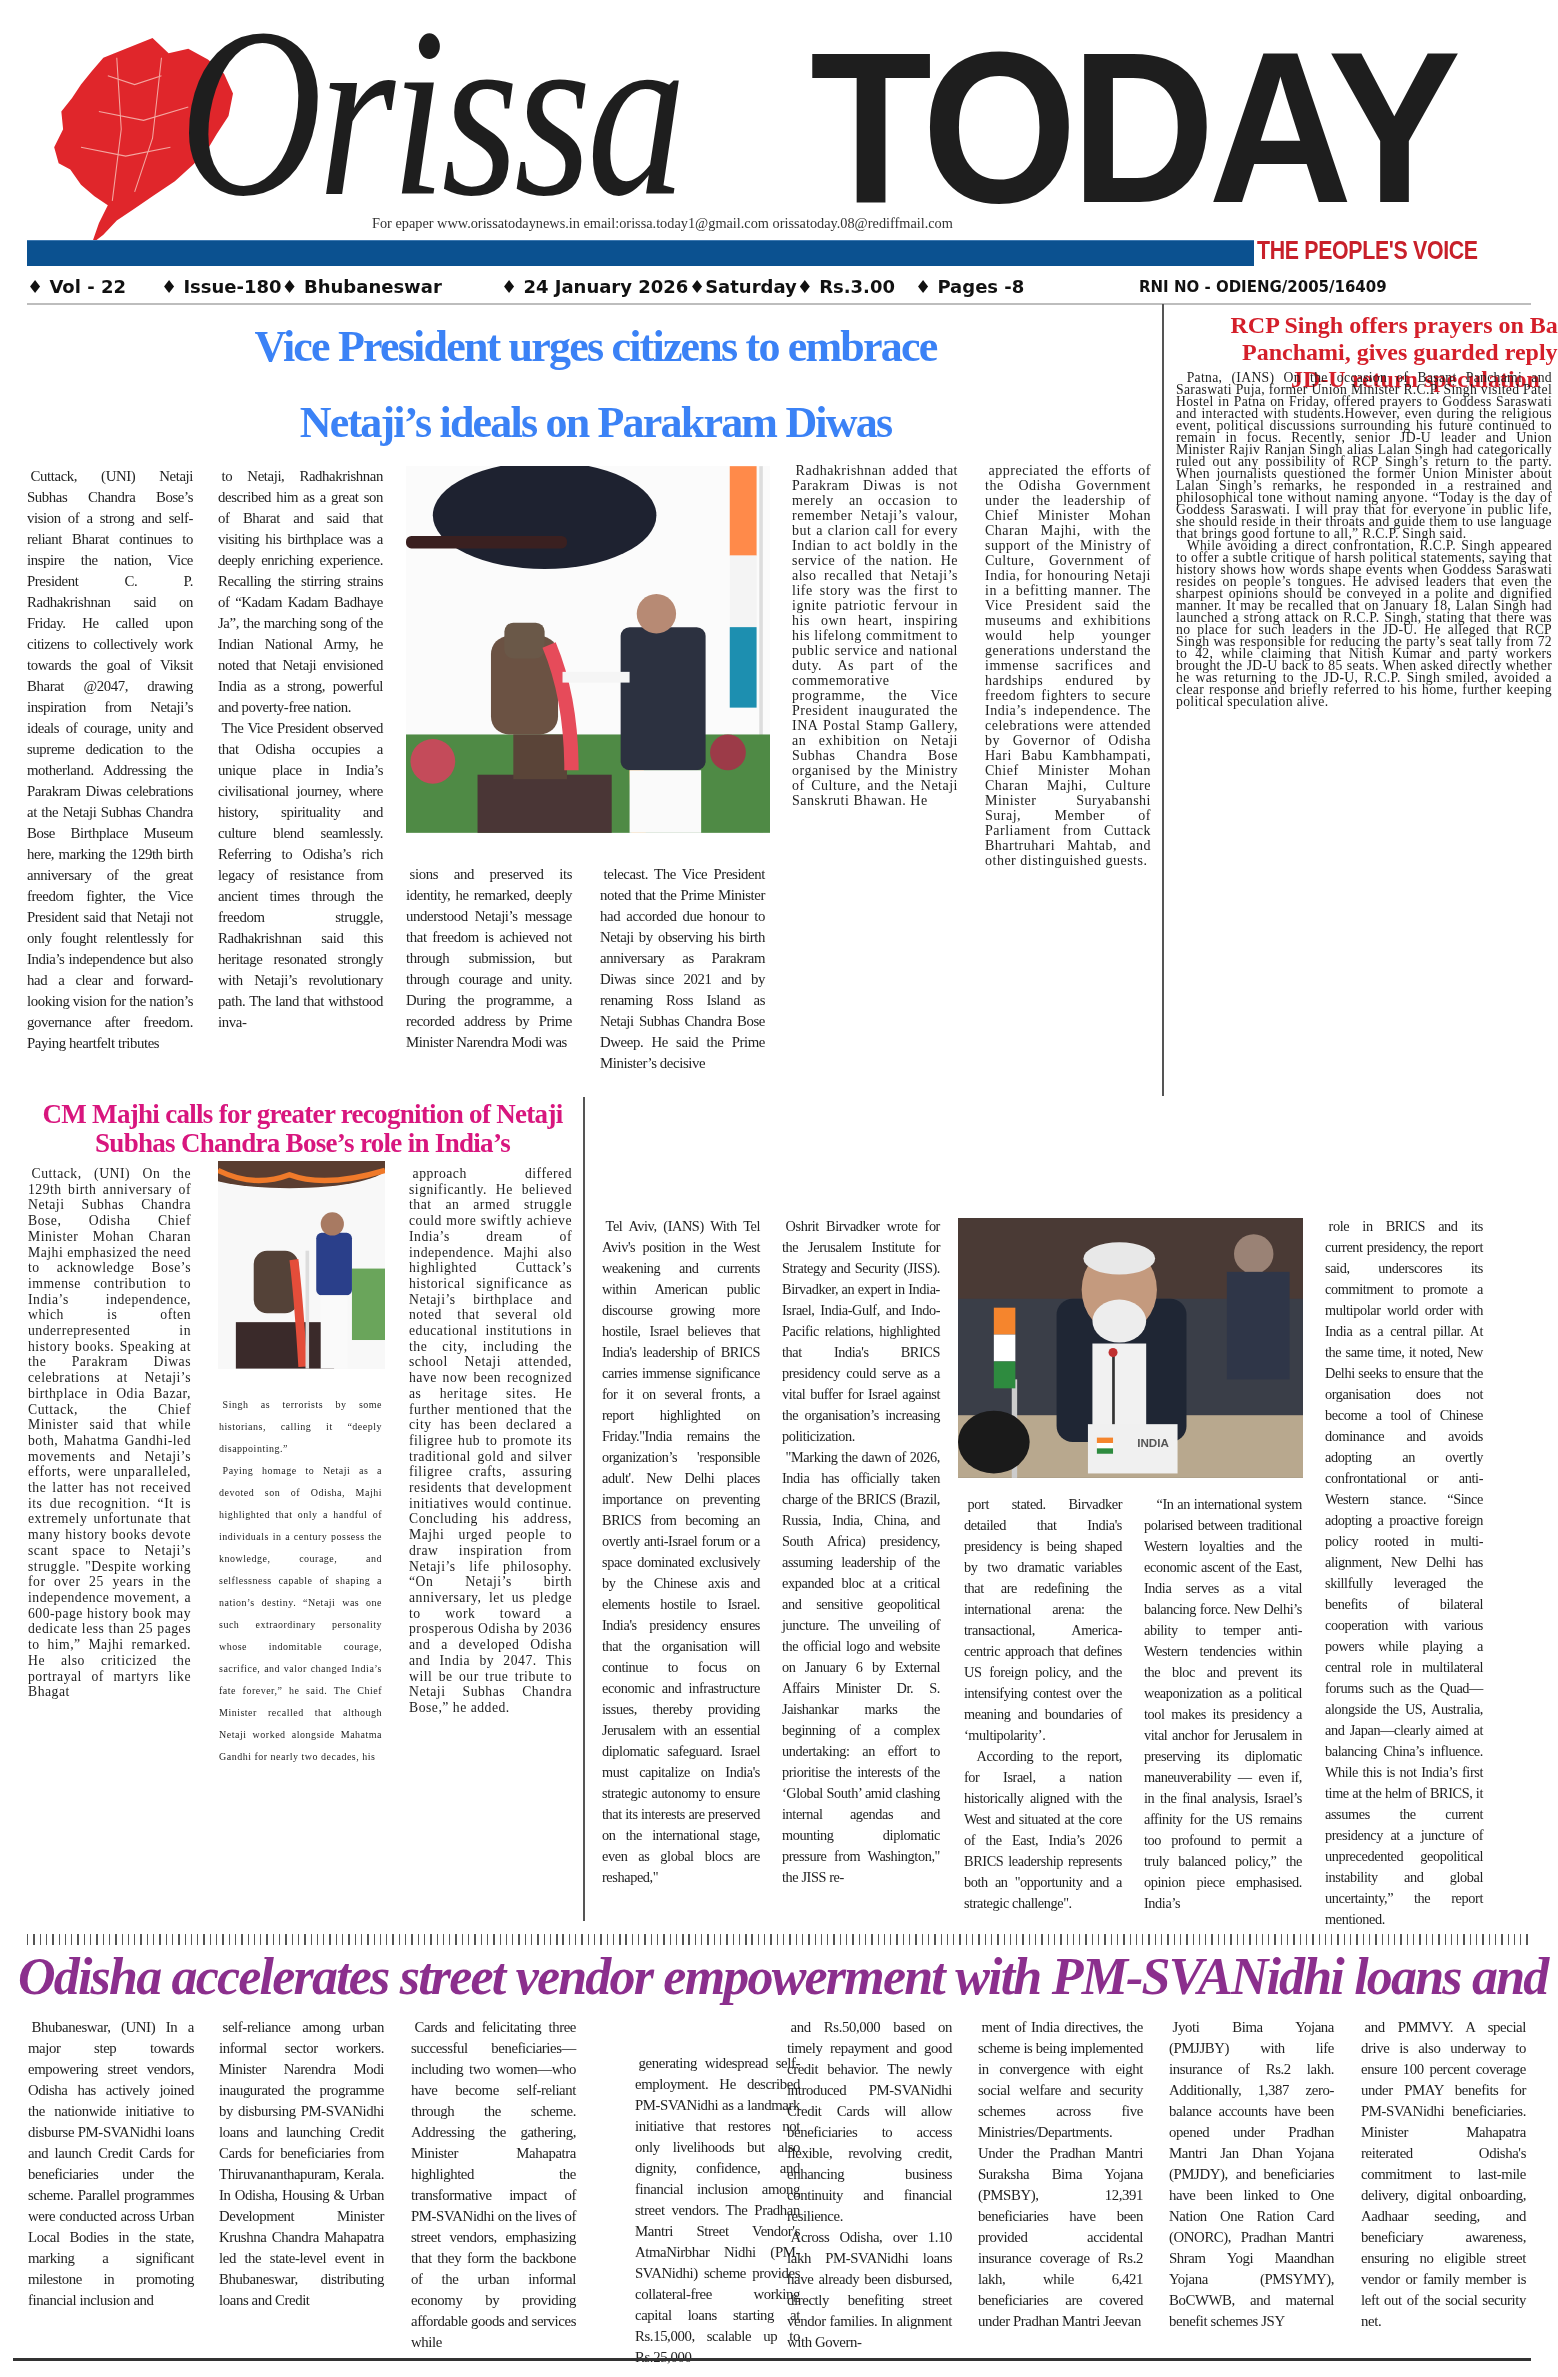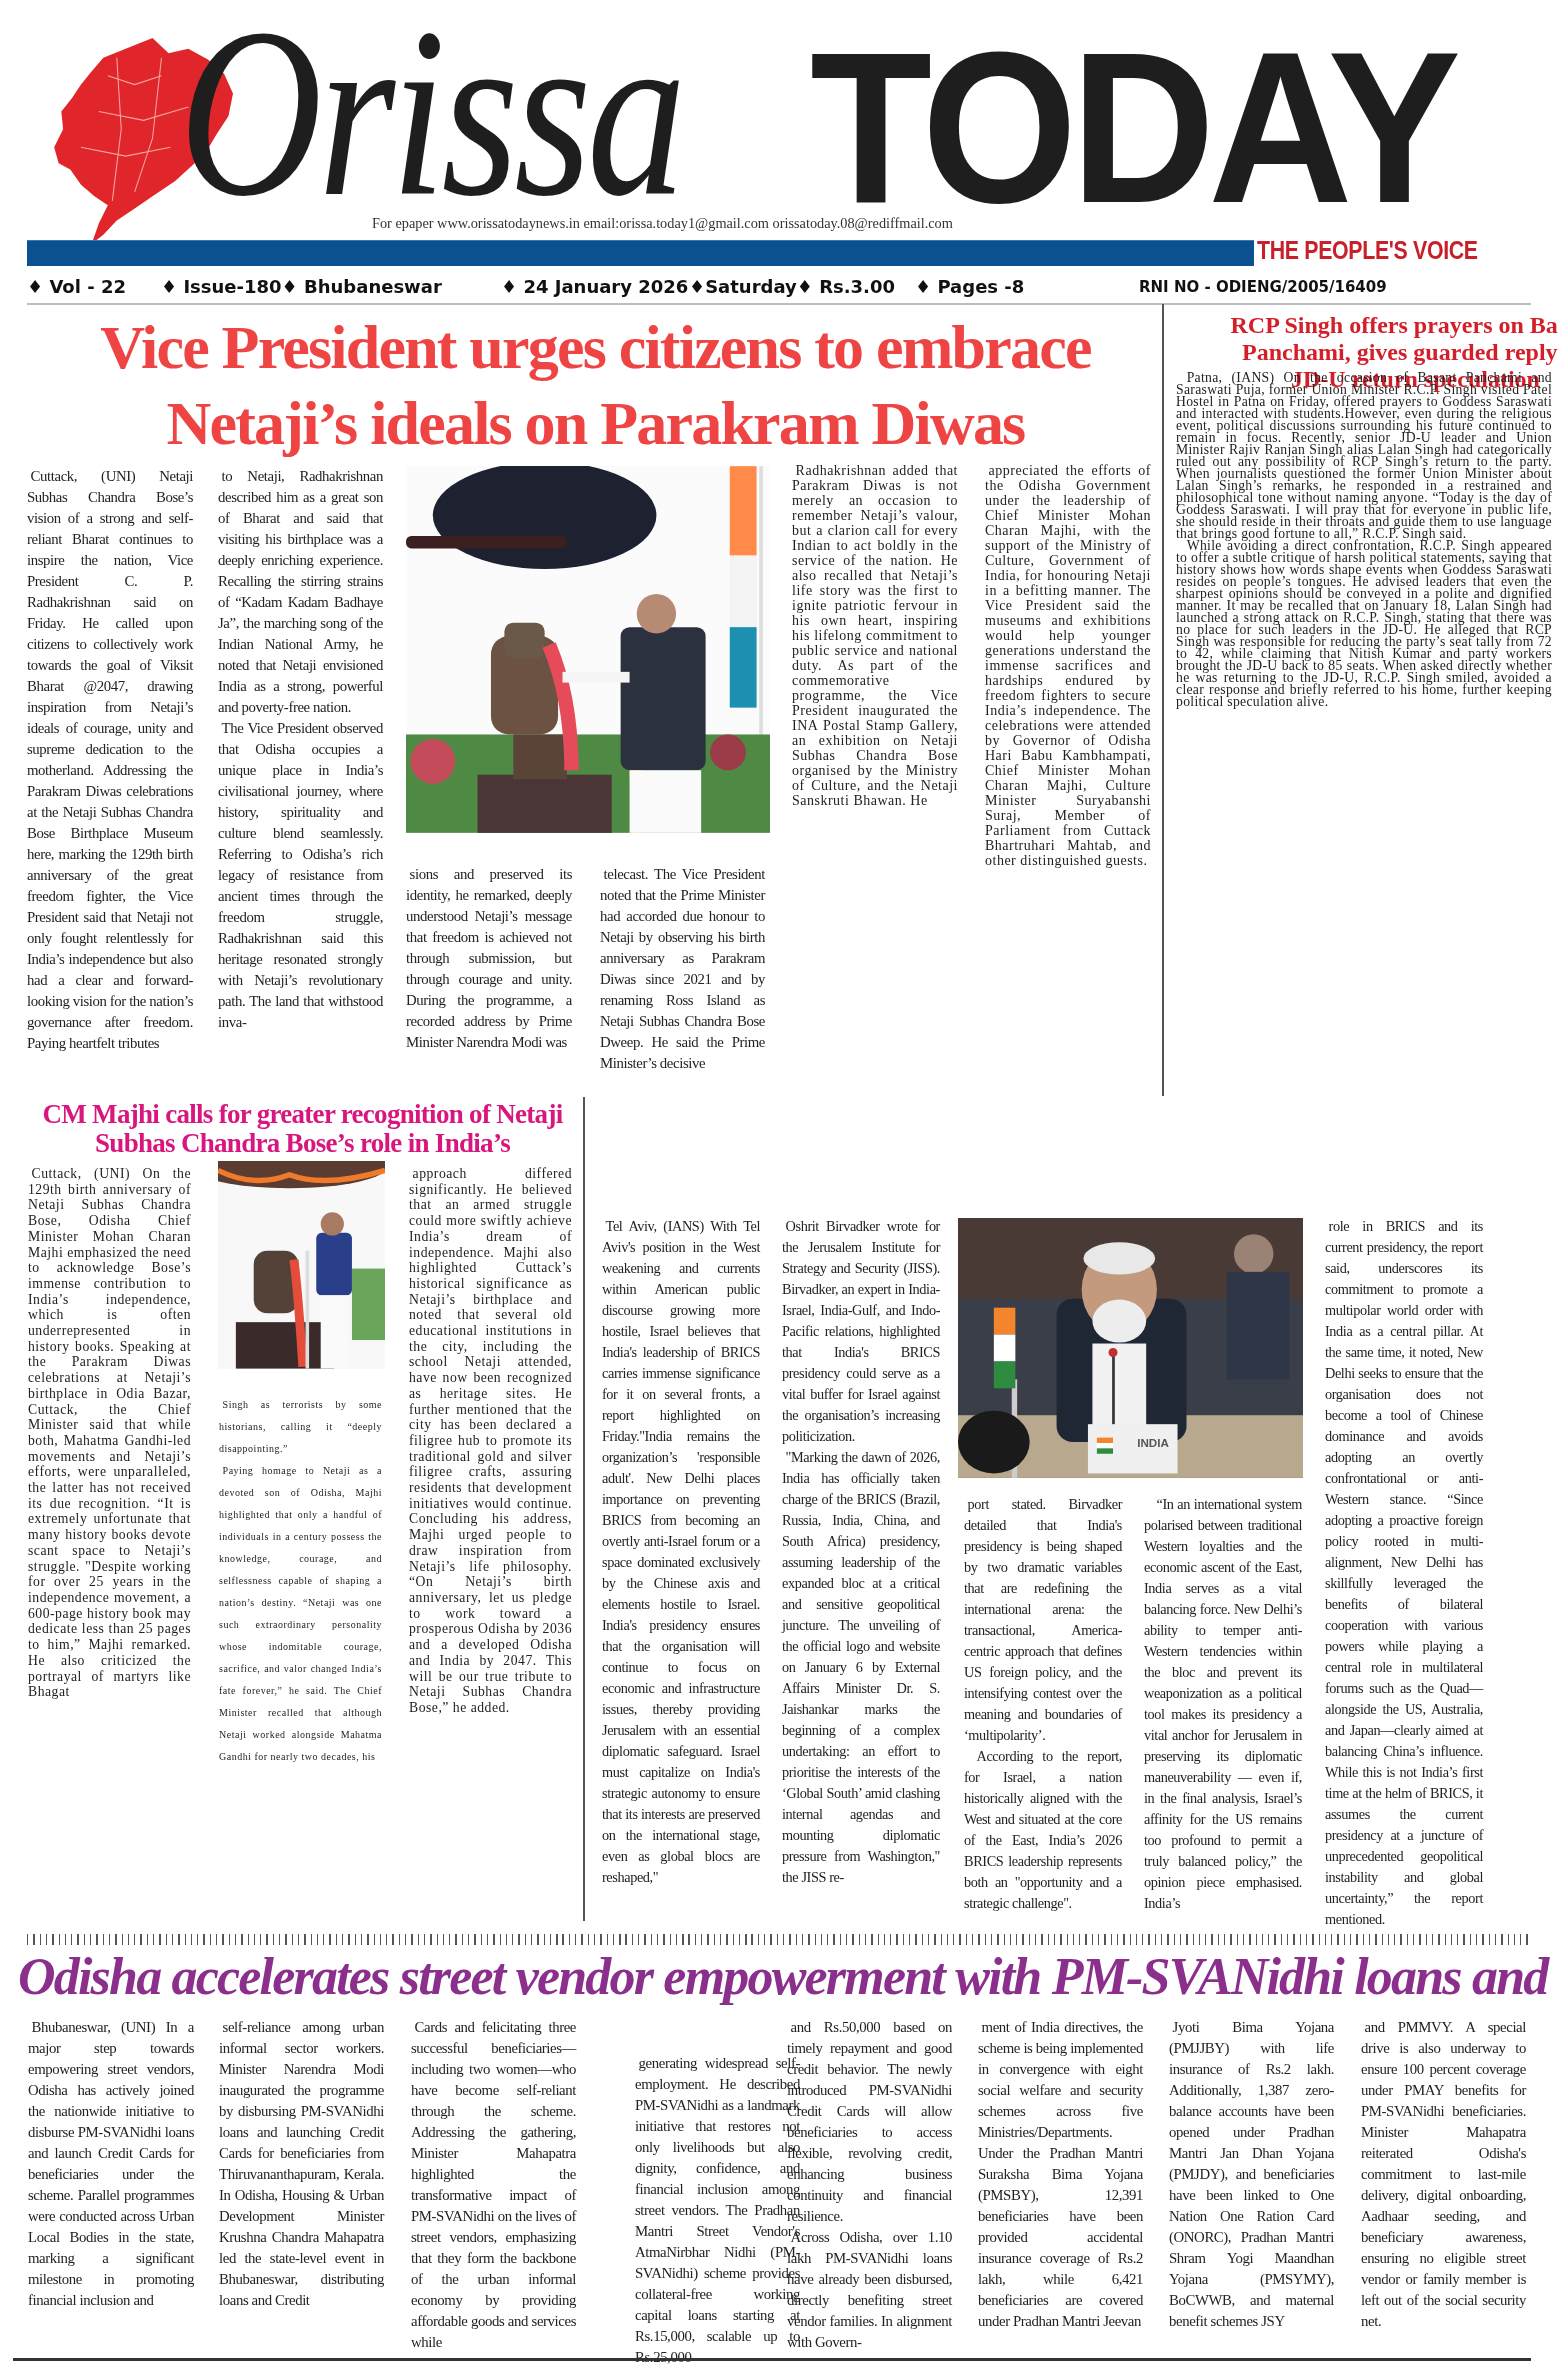--- a/index.html
+++ b/index.html
@@ -12,21 +12,21 @@
   .logo-orissa { position: absolute; left: 179px; top: -9px; font-family: "Liberation Serif", serif; font-style: italic; font-size: 242px; color: #1e1e1e; letter-spacing: -5.4px; line-height: 1; transform: scaleX(0.82); transform-origin: left top; }
   .logo-today { position: absolute; left: 810px; top: 19.7px; font-family: "Liberation Sans", sans-serif; font-weight: bold; font-size: 215px; color: #1e1e1e; line-height: 1; letter-spacing: -7.2px; transform: scaleX(0.93); transform-origin: left top; }
   .contact-line { position: absolute; left: 372px; top: 215px; font-size: 14.3px; color: #333; font-family: "Liberation Serif", serif; }
   .blue-bar { position: absolute; left: 27px; top: 240px; width: 1227px; height: 26px; background: #0b5190; border-top: 1.8px solid #3d78b0; }
   .tagline { position: absolute; left: 1257px; top: 235px; font-family: "Liberation Sans", sans-serif; font-weight: bold; font-size: 26px; color: #c8202a; letter-spacing: -0.4px; transform: scaleX(0.82); transform-origin: left top; white-space: nowrap; }
   .meta-row { position: absolute; left: 27px; top: 273px; width: 1522px; height: 27px; font-family: "DejaVu Sans", sans-serif; font-weight: bold; font-size: 18px; color: #111; display: flex; align-items: center; }
   .meta-row span { white-space: nowrap; }
   .meta-rule { position: absolute; left: 27px; top: 303px; width: 1504px; height: 1.8px; background: #bdbdbd; }
 
   
-  .lead-head { position: absolute; left: 27px; top: 309px; width: 1137px; text-align: center; font-family: "Liberation Serif", serif; font-weight: bold; font-size: 62px; line-height: 76px; color: #ef4444; letter-spacing: -1.8px; }
+  .lead-head { position: absolute; left: 27px; top: 309px; width: 1137px; text-align: center; font-family: "Liberation Serif", serif; font-weight: bold; font-size: 44px; line-height: 76px; color: #3b82f6; letter-spacing: -1.8px; }
   .col { position: absolute; font-family: "Liberation Serif", serif; text-align: justify; hyphens: manual; color: #222; }
   .col.cond { font-size: 14.8px; line-height: 21px; letter-spacing: -0.4px; }
   .col.wide { font-size: 14px; line-height: 15px; letter-spacing: 0.5px; }
   .col p { text-indent: 3.6px; }
   .col p + p { margin-top: 0; }
 
   .photo { position: absolute; overflow: hidden; }
   .vline { position: absolute; width: 1.8px; background: #555; }
 
   

